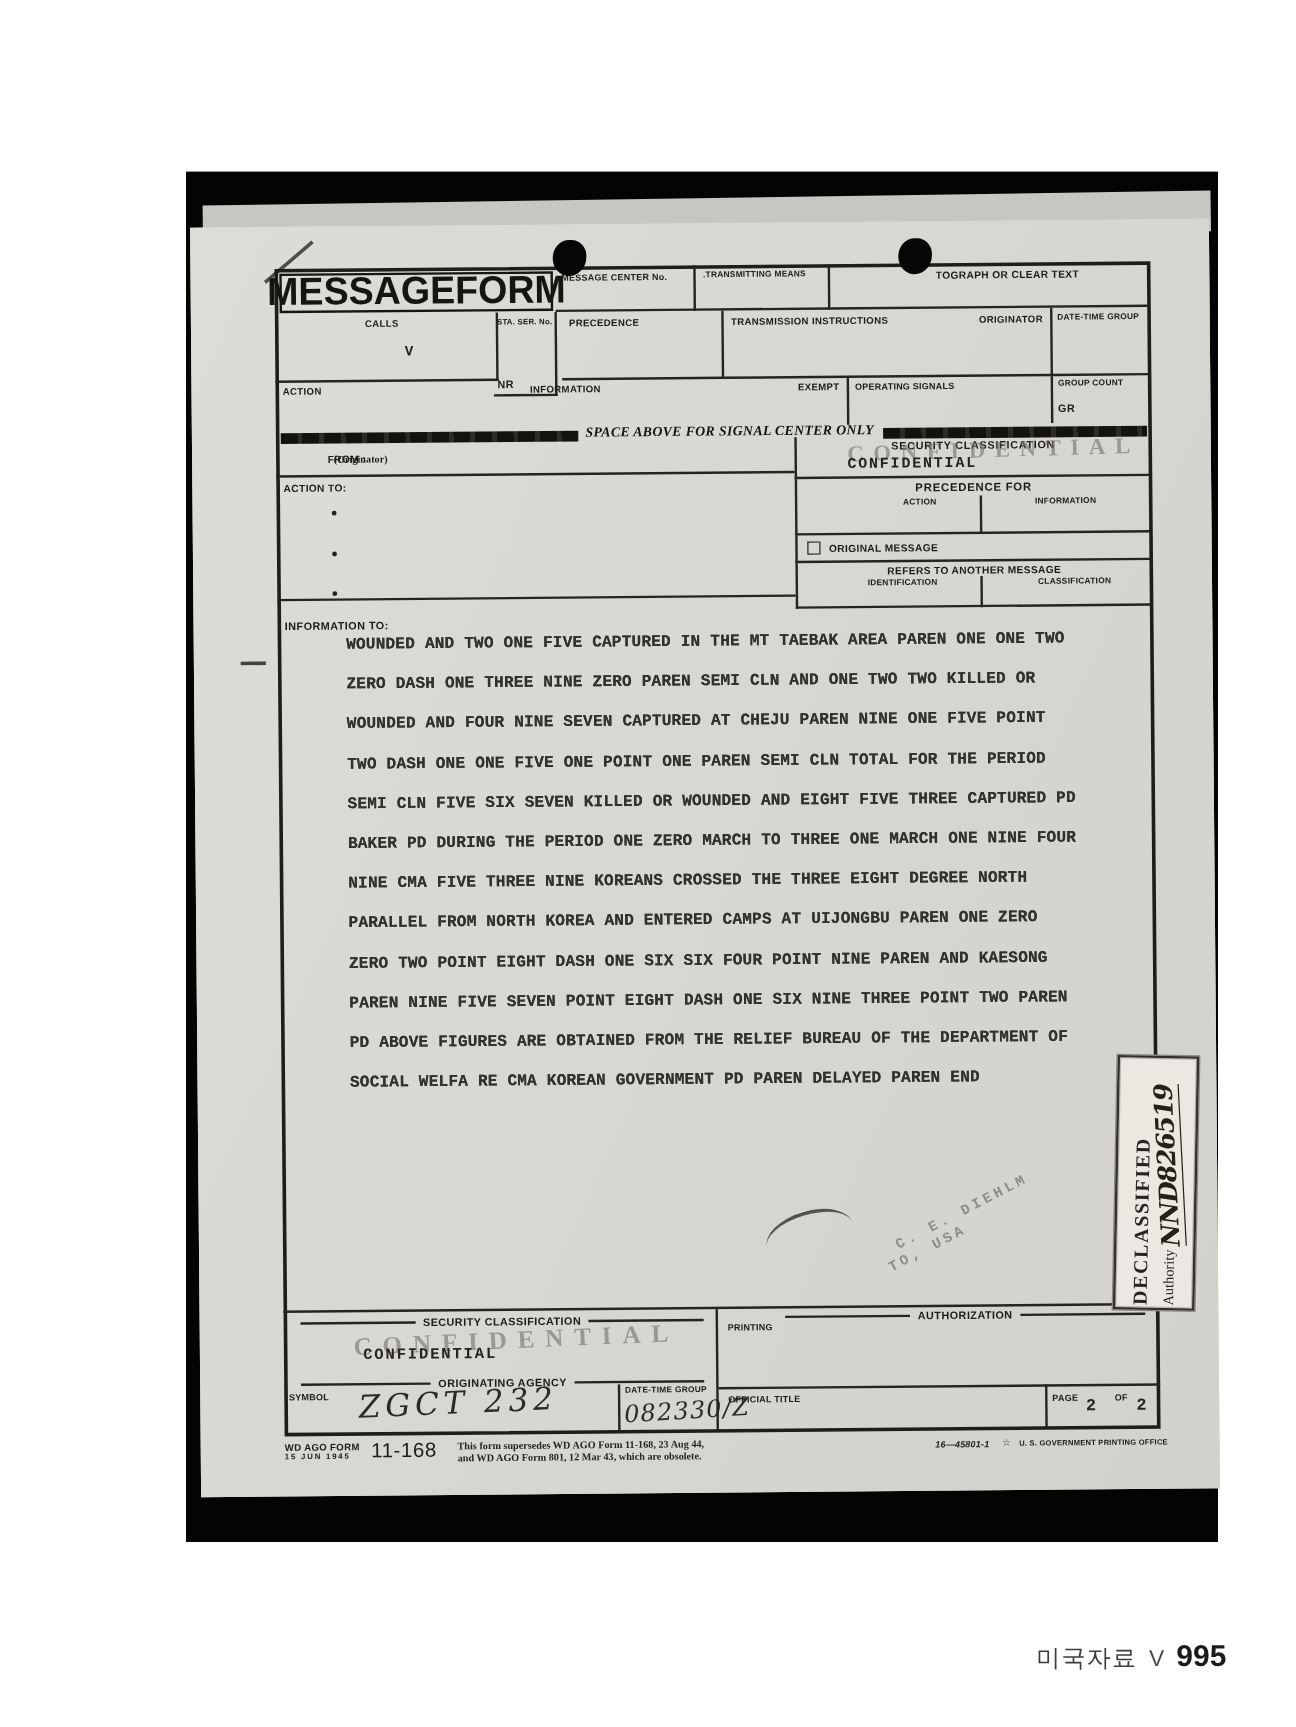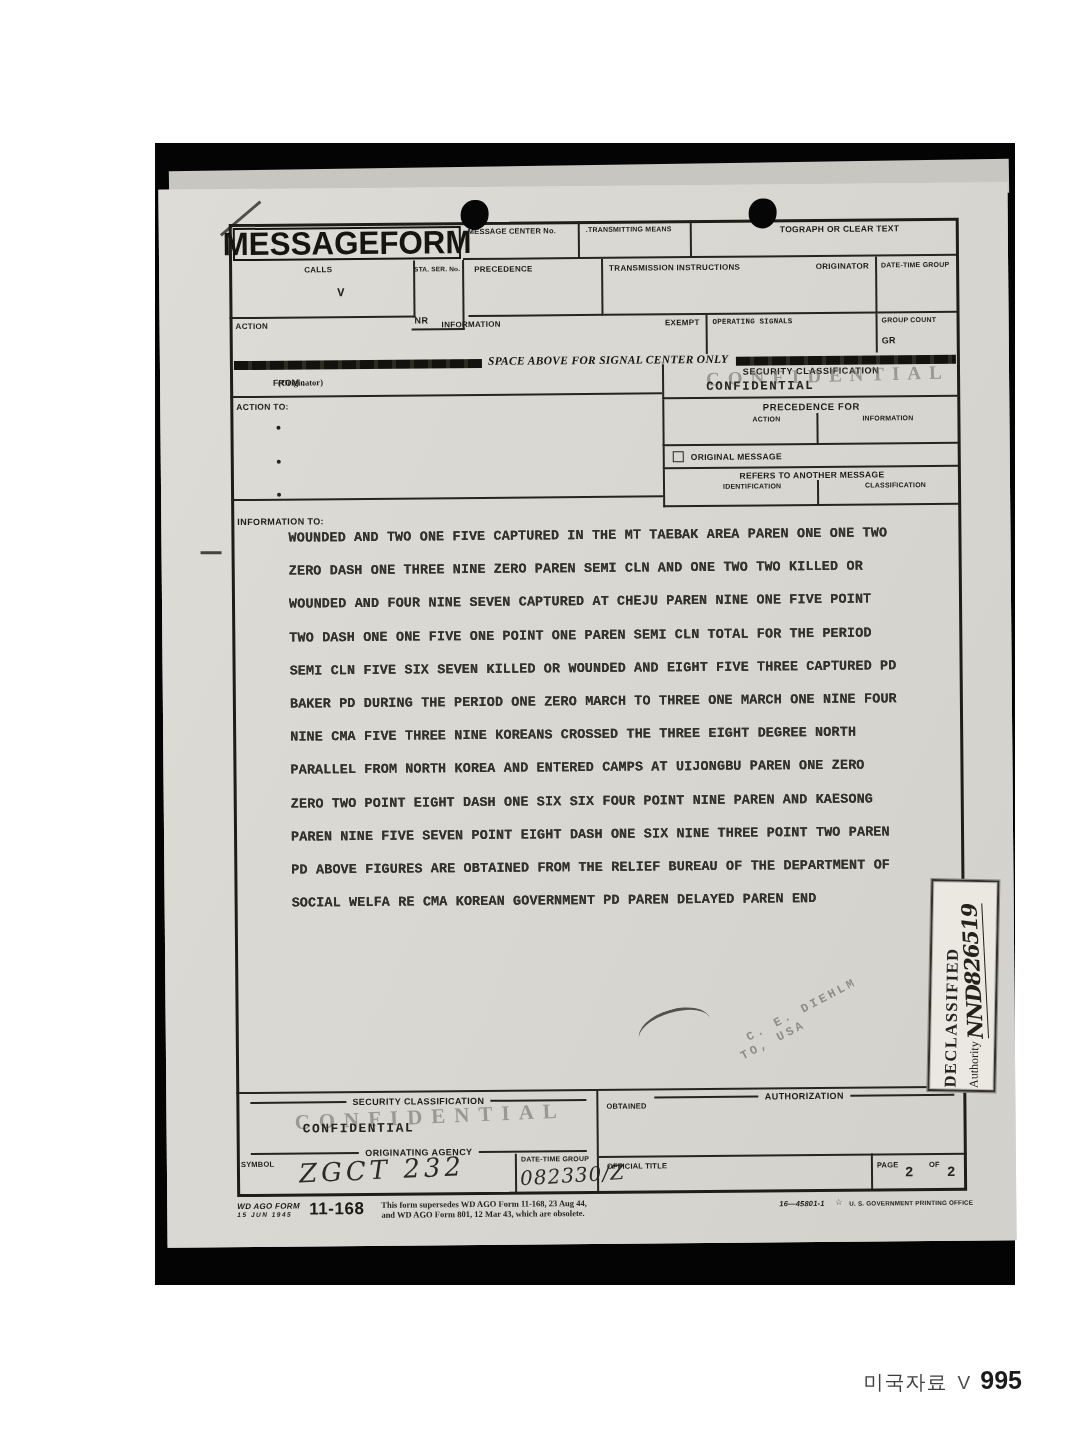--- a/index.html
+++ b/index.html
@@ -107,21 +107,21 @@
       <div class="cell bB" style="left:718px;top:73px;width:80px;height:57px;">
         <span class="lbl-sm" style="position:absolute;left:4px;top:5px;">DATE-TIME GROUP</span>
       </div>
 
       <div class="cell bR" style="left:70px;top:130px;width:478px;height:39px;">
         <span class="lbl" style="position:absolute;left:6px;top:3px;">ACTION</span>
         <span class="lbl" style="position:absolute;left:212px;top:3px;">INFORMATION</span>
         <span class="lbl" style="position:absolute;right:6px;top:3px;">EXEMPT</span>
       </div>
       <div class="cell bR" style="left:548px;top:130px;width:170px;height:39px;">
-        <span class="lbl-sm" style="position:absolute;left:5px;top:3px;font-size:7.5px;font-family:Liberation Mono, monospace;">OPERATING SIGNALS</span>
+        <span class="lbl-sm" style="position:absolute;left:5px;top:3px;font-size:7.5px;">OPERATING SIGNALS</span>
       </div>
       <div class="cell" style="left:718px;top:130px;width:96px;height:39px;">
         <span class="lbl-sm" style="position:absolute;left:4px;top:3px;">GROUP COUNT</span>
         <span class="lbl" style="position:absolute;left:4px;top:22px;font-size:9px;">GR</span>
       </div>
 
       <div class="bar" style="left:74px;top:172px;width:248px;"></div>
       <div class="bar-text" style="left:328px;top:168px;">SPACE ABOVE FOR SIGNAL CENTER ONLY</div>
       <div class="bar" style="left:576px;top:172px;width:220px;"></div>
 
@@ -201,35 +201,35 @@
         <span class="lbl-sm" style="position:absolute;left:284px;top:64px;">DATE-TIME GROUP</span>
         <span class="hand" style="position:absolute;left:283px;top:72px;font-size:20px;letter-spacing:1px;transform:rotate(-3deg);">082330/Z</span>
       </div>
 
       <div class="cell bL" style="left:430px;top:905px;width:368px;height:101px;">
         <div class="rule-head" style="left:56px;top:2px;width:300px;position:absolute;">
           <span class="rule"></span>
           <span class="t">AUTHORIZATION</span>
           <span class="rule"></span>
         </div>
-        <span class="lbl-sm" style="position:absolute;left:8px;top:11px;font-size:7.5px;">OBTAINED</span>
+        <span class="lbl-sm" style="position:absolute;left:8px;top:11px;font-size:7.5px;">PRINTING</span>
         <div class="hdiv" style="left:0;top:65px;width:368px;"></div>
         <span class="lbl-sm" style="position:absolute;left:8px;top:71px;font-size:7.5px;">OFFICIAL TITLE</span>
         <div class="vdiv" style="left:272px;top:65px;height:36px;"></div>
         <span class="lbl-sm" style="position:absolute;left:278px;top:72px;font-size:7.5px;">PAGE</span>
         <span class="typed" style="position:absolute;left:306px;top:76px;font-size:14px;font-weight:bold;">2</span>
         <span class="lbl-sm" style="position:absolute;left:330px;top:72px;font-size:7.5px;">OF</span>
         <span class="typed" style="position:absolute;left:348px;top:76px;font-size:14px;font-weight:bold;">2</span>
       </div>
 
-      <div class="abs" style="left:70px;top:1013px;font-style:italic;">
+      <div class="abs" style="left:70px;top:1013px;">
         <div class="lbl" style="font-size:8px;">WD AGO FORM</div>
         <div class="lbl-sm" style="font-size:6.5px;letter-spacing:1.5px;">15 JUN 1945</div>
       </div>
-      <span class="abs" style="left:142px;top:1011px;font-size:17px;font-weight:bold;color:#1d1b17;letter-spacing:0.5px;">11-168</span>
+      <span class="abs" style="left:142px;top:1011px;font-size:17px;font-weight:normal;color:#1d1b17;letter-spacing:0.5px;">11-168</span>
       <div class="abs serif" style="left:214px;top:1012px;font-size:8.5px;font-weight:bold;color:#26241f;">
         <div>This form supersedes WD AGO  Form 11-168, 23 Aug 44,</div>
         <div>and WD AGO Form 801, 12 Mar 43, which are obsolete.</div>
       </div>
       <span class="abs lbl-sm" style="left:612px;top:1015px;font-size:7.5px;font-style:italic;">16—45801-1</span>
       <span class="abs" style="left:668px;top:1014px;font-size:8px;color:#1d1b17;">☆</span>
       <span class="abs lbl-sm" style="left:682px;top:1016px;font-size:6.3px;">U. S. GOVERNMENT PRINTING OFFICE</span>
 
       <div class="hole" style="left:302px;top:13px;"></div>
       <div class="hole" style="left:590px;top:14px;"></div>

